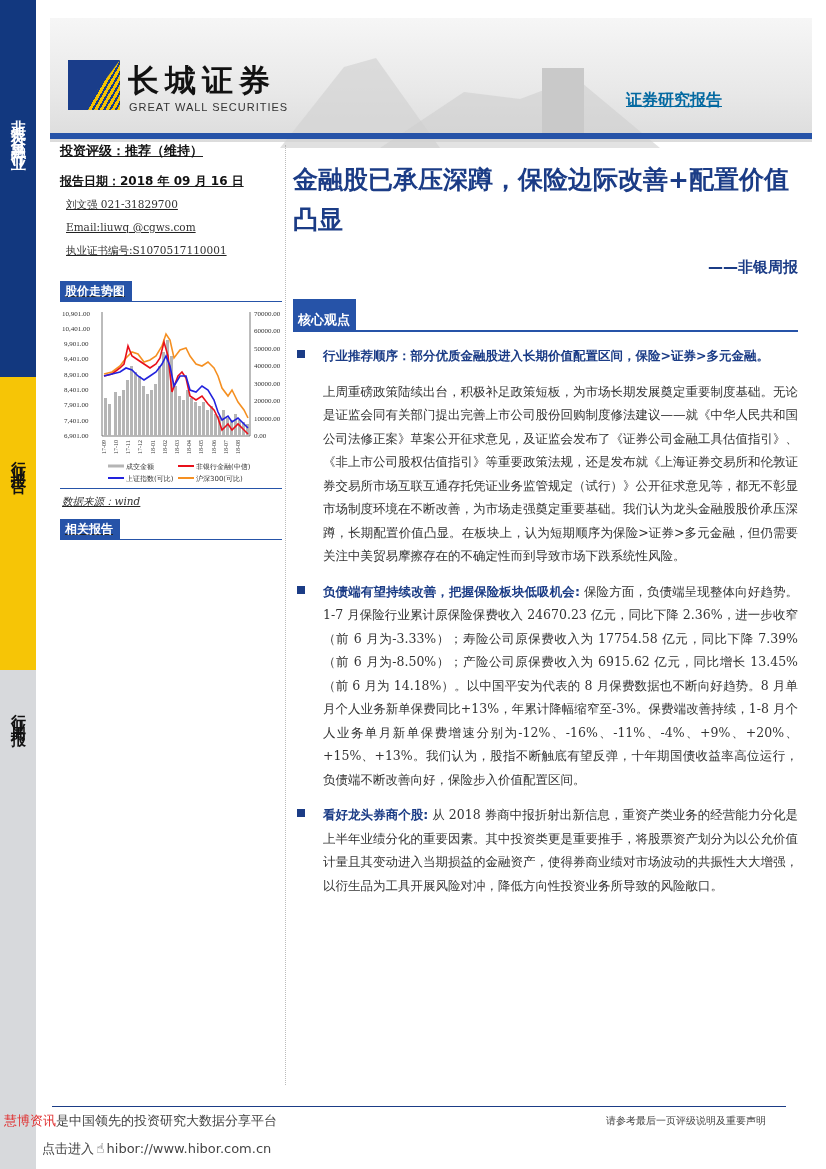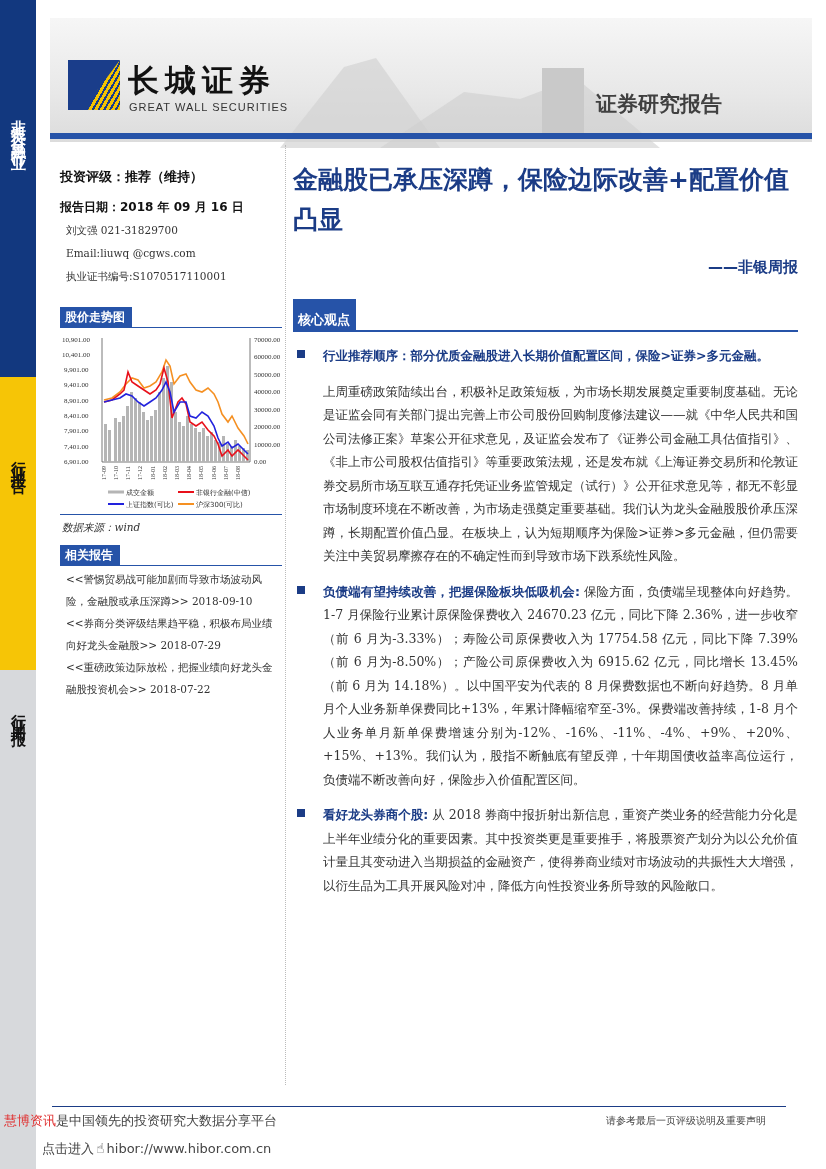--- a/index.html
+++ b/index.html
@@ -22,28 +22,28 @@
     background: linear-gradient(180deg, #f6f6f6 0%, #e8e8e8 60%, #dcdcdc 100%); }
   .mountain1 { position: absolute; left: 230px; top: 40px; width: 160px; height: 90px; background: #d3d3d3; clip-path: polygon(0 100%, 40% 10%, 60% 0, 100% 100%); opacity: .7; }
   .mountain2 { position: absolute; left: 330px; top: 60px; width: 280px; height: 70px; background: #cfcfcf; clip-path: polygon(0 100%, 30% 20%, 50% 30%, 70% 0, 100% 100%); opacity: .6; }
   .tower { position: absolute; left: 492px; top: 50px; width: 42px; height: 70px; background: #c9c9c9; }
   .logo-box { position: absolute; left: 32px; top: 50px; width: 52px; height: 50px; background: #1a3d8a; overflow: hidden; }
   .logo-stripes { position: absolute; right: 0; top: 0; width: 32px; height: 50px;
     background: repeating-linear-gradient(120deg, #f4c400 0 3px, #1a3d8a 3px 5px);
     clip-path: polygon(100% 0, 100% 100%, 0 100%, 30% 60%); }
   .logo-cn { position: absolute; left: 92px; top: 50px; font-family: "DejaVu Serif", serif; font-size: 31px; font-weight: bold; color: #111; letter-spacing: 6px; }
   .logo-en { position: absolute; left: 93px; top: 91px; font-family: "Liberation Sans", sans-serif; font-size: 11px; color: #333; letter-spacing: 1px; }
-  .banner-title { position: absolute; right: 50px; top: 80px; font-family: "DejaVu Sans", sans-serif; font-weight: bold; font-size: 21px; color: #404040; }
+  .banner-title { position: absolute; right: 50px; top: 80px; font-family: "DejaVu Sans", sans-serif; font-weight: bold; font-size: 16px; color: #0369a1; text-decoration: underline; }
   .banner-line { position: absolute; left: 14px; top: 123px; width: 762px; height: 6px; background: #2653a8; }
 
   
   .vdivider { position: absolute; left: 285px; top: 145px; height: 940px; border-left: 1px dotted #bbb; }
 
   
-  .left-col { position: absolute; left: 60px; top: 168px; width: 222px; }
+  .left-col { position: absolute; left: 60px; top: 142px; width: 222px; text-decoration: underline; }
   .rating { font-family: "DejaVu Sans", sans-serif; font-weight: bold; font-size: 13px; color: #111; margin-bottom: 13px; }
   .date { font-family: "DejaVu Sans", sans-serif; font-weight: bold; font-size: 12px; color: #111; }
   .sec-head { display: flex; align-items: flex-end; border-bottom: 1px solid #2653a8; margin-top: 24px; }
   .sec-tag { background: #2653a8; color: #fff; font-family: "DejaVu Sans", sans-serif; font-weight: bold; font-size: 12px; padding: 2px 7px 1px 5px; }
   .analyst-line { font-size: 10.5px; color: #333; margin: 6px 0 0 6px; line-height: 17px; }
   .chart-box { position: relative; width: 226px; height: 180px; margin-top: 4px; }
   .chart-source { font-size: 10.5px; font-style: italic; color: #333; margin: 6px 0 0 2px; }
   .related { margin-top: 10px; }
   .related-item { font-size: 10.5px; color: #333; line-height: 22px; padding-left: 6px; }
 
@@ -199,25 +199,20 @@
           <text x="136" y="175">沪深300(可比)</text>
       </g>
     </svg>
   </div>
   <div style="border-top:1px solid #2653a8; margin-top:2px;"></div>
   <div class="chart-source">数据来源：wind</div>
 
   <div class="sec-head related">
     <span class="sec-tag">相关报告</span>
   </div>
-  <div style="margin-top:2px">
-    <div class="related-item">&lt;&lt;警惕贸易战可能加剧而导致市场波动风险，金融股或承压深蹲&gt;&gt; 2018-09-10</div>
-    <div class="related-item">&lt;&lt;券商分类评级结果趋平稳，积极布局业绩向好龙头金融股&gt;&gt; 2018-07-29</div>
-    <div class="related-item">&lt;&lt;重磅政策边际放松，把握业绩向好龙头金融股投资机会&gt;&gt; 2018-07-22</div>
-  </div>
 </div>
 
 <div class="right-col">
   <div class="main-title">金融股已承压深蹲，保险边际改善+配置价值凸显</div>
   <div class="subtitle">——非银周报</div>
 
   <div class="core-head">
     <span class="core-tag">核心观点</span>
   </div>
 

